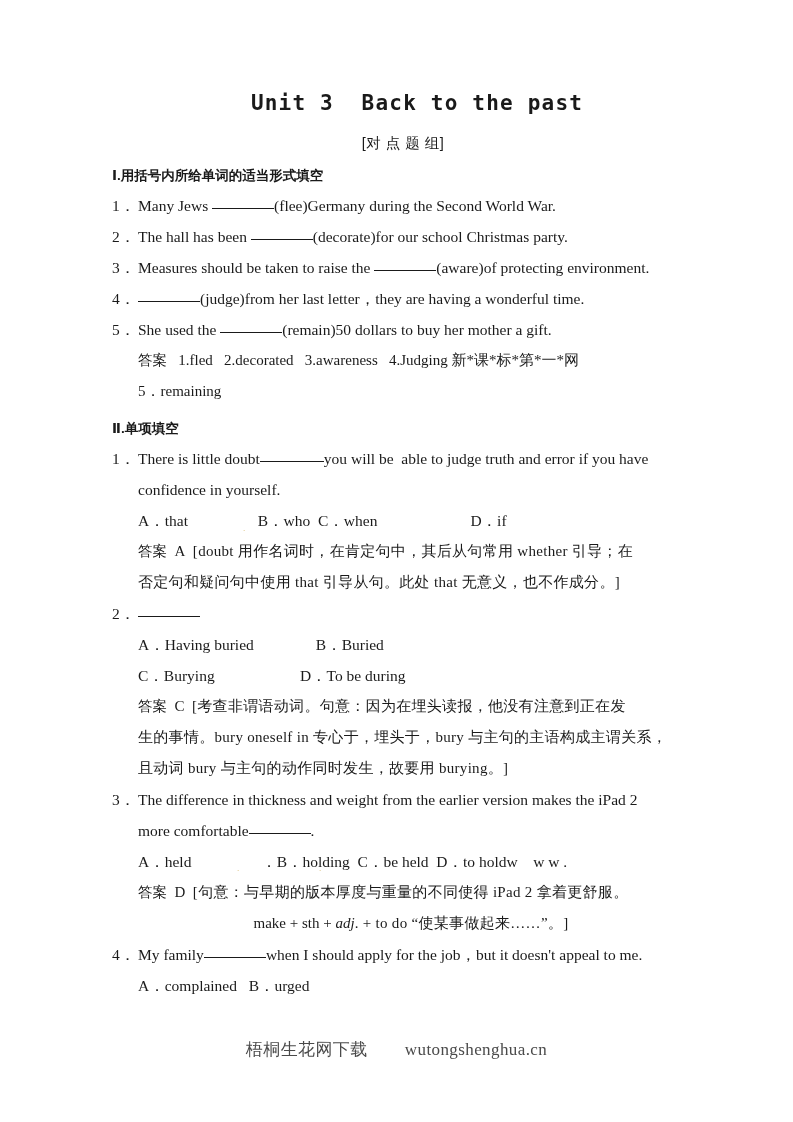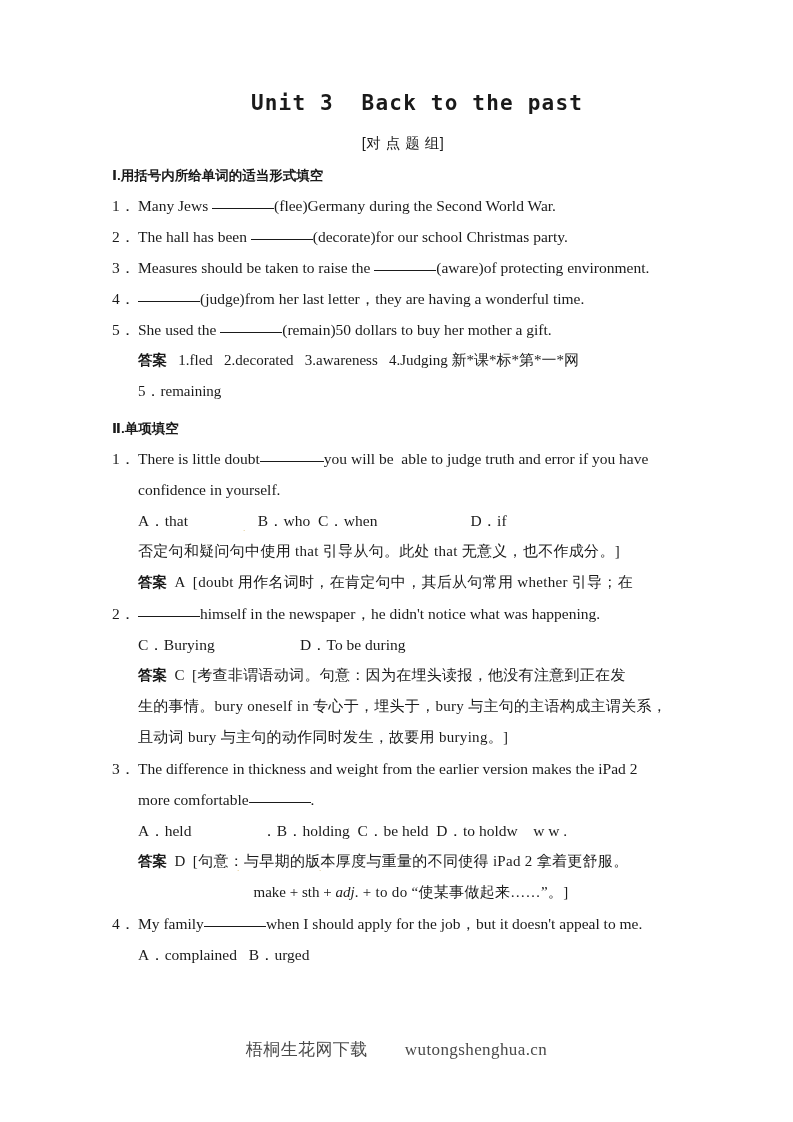--- a/index.html
+++ b/index.html
@@ -102,21 +102,21 @@
   }
 
   
   .ans {
     padding-left: 26px;
     font-size: 15px;
     line-height: 31px;
   }
   .ans-label {
     font-family: "Liberation Sans", "DejaVu Sans", sans-serif;
-    font-weight: bold;
+    font-weight: normal;
     font-size: 14.5px;
   }
   .ans-letter {
     font-weight: normal;
     font-family: "Liberation Serif", serif;
   }
   .cn {
     font-family: "Liberation Serif", "DejaVu Serif", serif;
     font-size: 15px;
     letter-spacing: 0.3px;
@@ -199,28 +199,29 @@
 
     <div class="q">
       <span class="q-num">1．</span>
       <span class="q-body">
         <span class="q-line"><span>There is little doubt</span><span class="blank w2"></span><span>you will be  able to judge truth and error if you have</span></span>
         <div class="q-line">confidence in yourself.</div>
       </span>
     </div>
     <div class="opts">A．that                  B．who  C．when                        D．if</div>
     <div class="ans">
+      <div class="ans-line"><span class="ans-label">答案</span><span>&nbsp;&nbsp;</span><span class="ans-letter">A</span><span>&nbsp;&nbsp;</span><span class="cn">[doubt 用作名词时，在肯定句中，其后从句常用 whether 引导；在</span></div>
       <div class="ans-line cn">否定句和疑问句中使用 that 引导从句。此处 that 无意义，也不作成分。]</div>
-      <div class="ans-line"><span class="ans-label">答案</span><span>&nbsp;&nbsp;</span><span class="ans-letter">A</span><span>&nbsp;&nbsp;</span><span class="cn">[doubt 用作名词时，在肯定句中，其后从句常用 whether 引导；在</span></div>
     </div>
 
     <div class="q">
       <span class="q-num">2．</span>
-      <span class="q-body"><span> </span><span class="blank w1"></span><span>himself in the newspaper，he didn't notice what was happening.</span></span>
-    </div>
+      <span class="q-body"><span> </span><span class="blank w1"></span></span>
+    </div>
+    <div class="opts">A．Having buried                B．Buried</div>
     <div class="opts">C．Burying                      D．To be during</div>
     <div class="ans">
       <div class="ans-line"><span class="ans-label">答案</span><span>&nbsp;&nbsp;</span><span class="ans-letter">C</span><span>&nbsp;&nbsp;</span><span class="cn">[考查非谓语动词。句意：因为在埋头读报，他没有注意到正在发</span></div>
       <div class="ans-line cn">生的事情。bury oneself in 专心于，埋头于，bury 与主句的主语构成主谓关系，</div>
       <div class="ans-line cn">且动词 bury 与主句的动作同时发生，故要用 burying。]</div>
     </div>
 
     <div class="q">
       <span class="q-num">3．</span>
       <span class="q-body">

